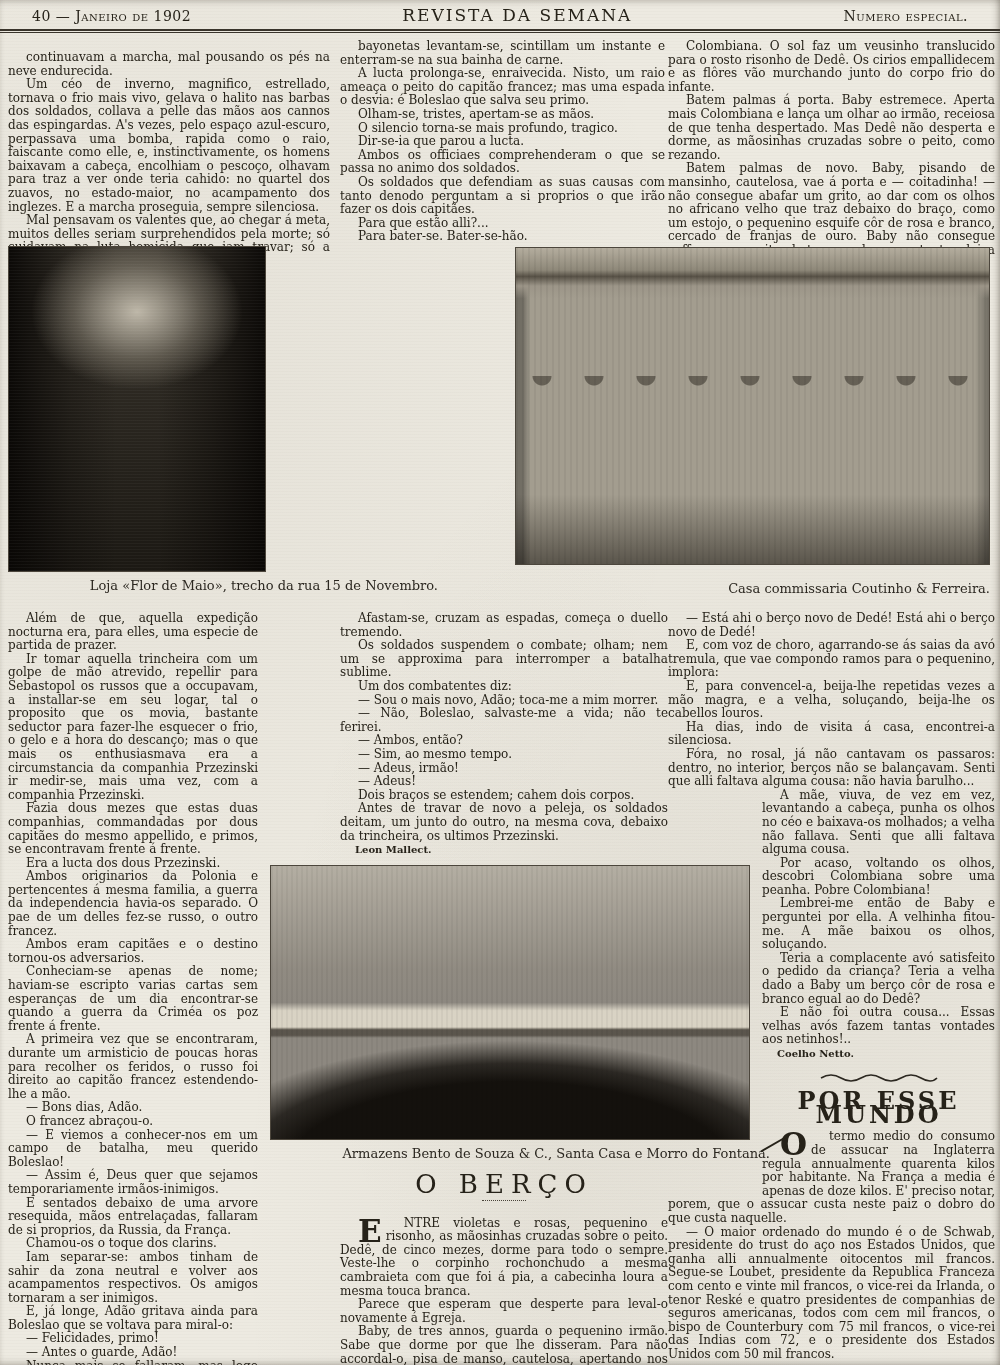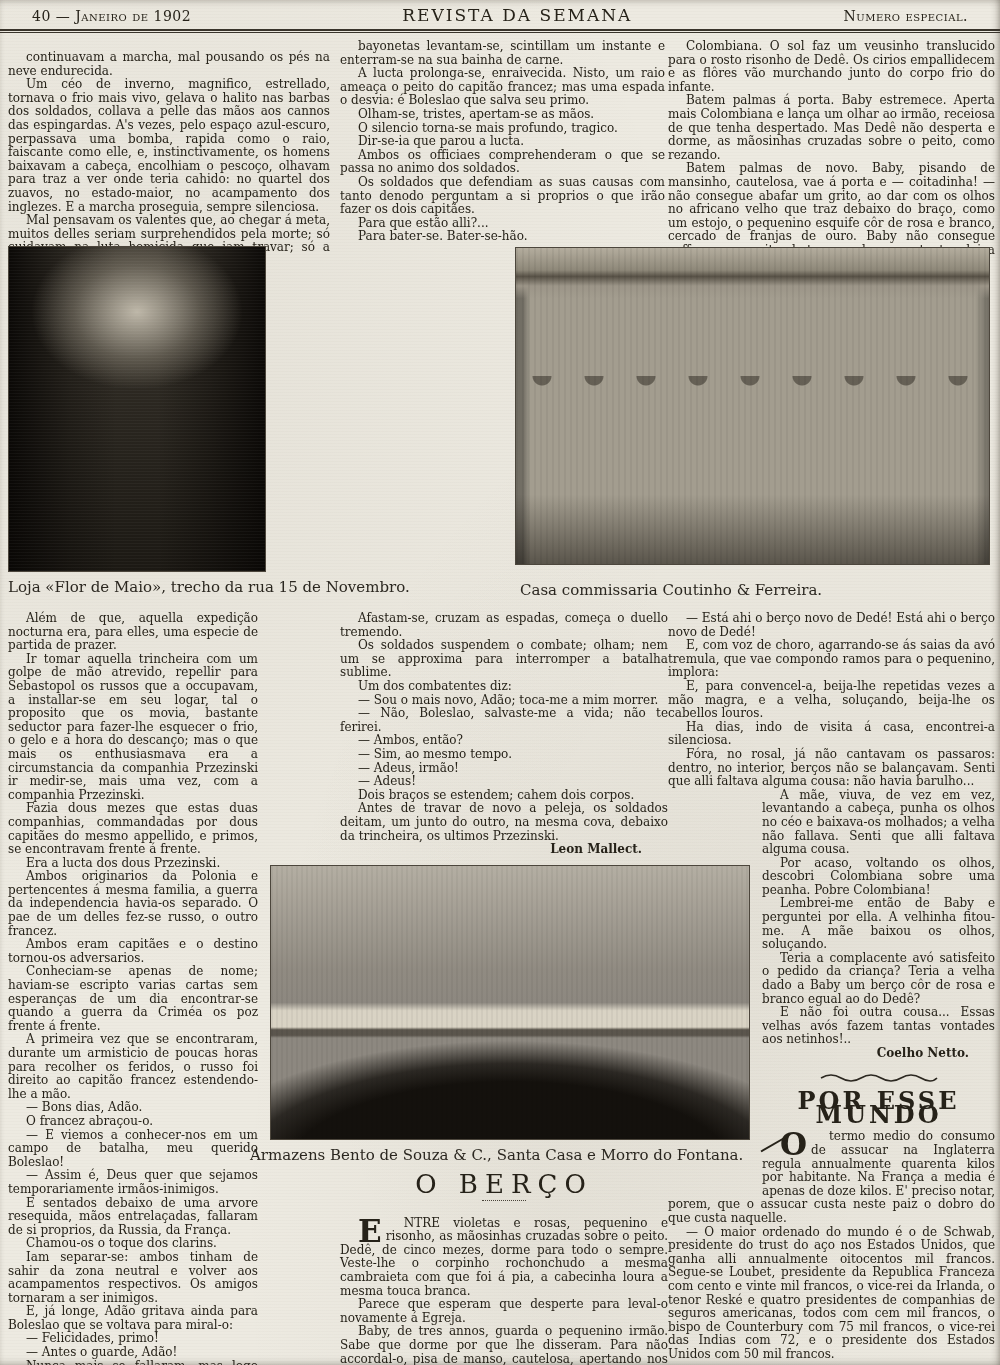--- a/index.html
+++ b/index.html
@@ -47,26 +47,26 @@
     background-size:auto,auto,52px 110px,auto,auto;
     background-position:0 0,0 0,0 62%,0 0,0 0;
     background-repeat:repeat,no-repeat,repeat-x,no-repeat,no-repeat;}
   .photo-mid{left:270px;top:865px;width:480px;height:275px;
     background-color:#8d8880;
     background-image:
       repeating-linear-gradient(90deg, rgba(0,0,0,.045) 0 2px, transparent 2px 5px),
       linear-gradient(180deg, rgba(206,200,186,.6) 0%, rgba(152,146,134,.3) 38%, transparent 50%),
       linear-gradient(180deg, transparent 50%, rgba(230,224,208,.85) 53% 59%, rgba(58,52,43,.6) 60% 62%, transparent 63%),
       radial-gradient(ellipse 85% 60% at 50% 112%, #14110d 0 55%, rgba(20,17,13,.8) 66%, transparent 80%);}
-  .caption{position:absolute;text-align:left;font-size:15px;color:#2b2720;}
+  .caption{position:absolute;text-align:right;font-size:13px;color:#2b2720;}
   .cap-left{left:8px;top:578px;width:430px;}
   .cap-right{left:520px;top:581px;width:470px;}
   .cap-mid{left:250px;top:1146px;width:520px;}
   
-  .sig{text-align:right;font-weight:bold;font-size:12px;padding-right:26px;margin-top:5px;text-indent:0;}
+  .sig{font-weight:bold;font-size:10px;padding-right:26px;margin-top:5px;text-indent:0;}
   .berco{position:absolute;left:340px;top:1178px;width:328px;}
   .berco-title{text-align:center;font-size:26px;letter-spacing:7px;font-weight:normal;margin:0;}
   .title-orn{width:44px;border-top:1px dotted #4a443a;margin:8px auto 16px;}
   .dropcap{float:left;font-size:31px;line-height:26px;padding:1px 4px 0 0;font-weight:bold;}
   .slash-o{position:relative;}
   .slash-o::after{content:"";position:absolute;left:-3px;top:13px;width:30px;height:2px;background:currentColor;transform:rotate(-30deg);}
   .wrap-spacer{float:left;width:94px;height:398px;}
   .squiggle-row{text-align:center;margin:10px 0 2px;text-indent:0;}
   .mundo-title{text-align:center;font-size:24px;font-weight:bold;letter-spacing:3px;font-variant:small-caps;margin:8px 0 9px;text-indent:0;}
 </style>

